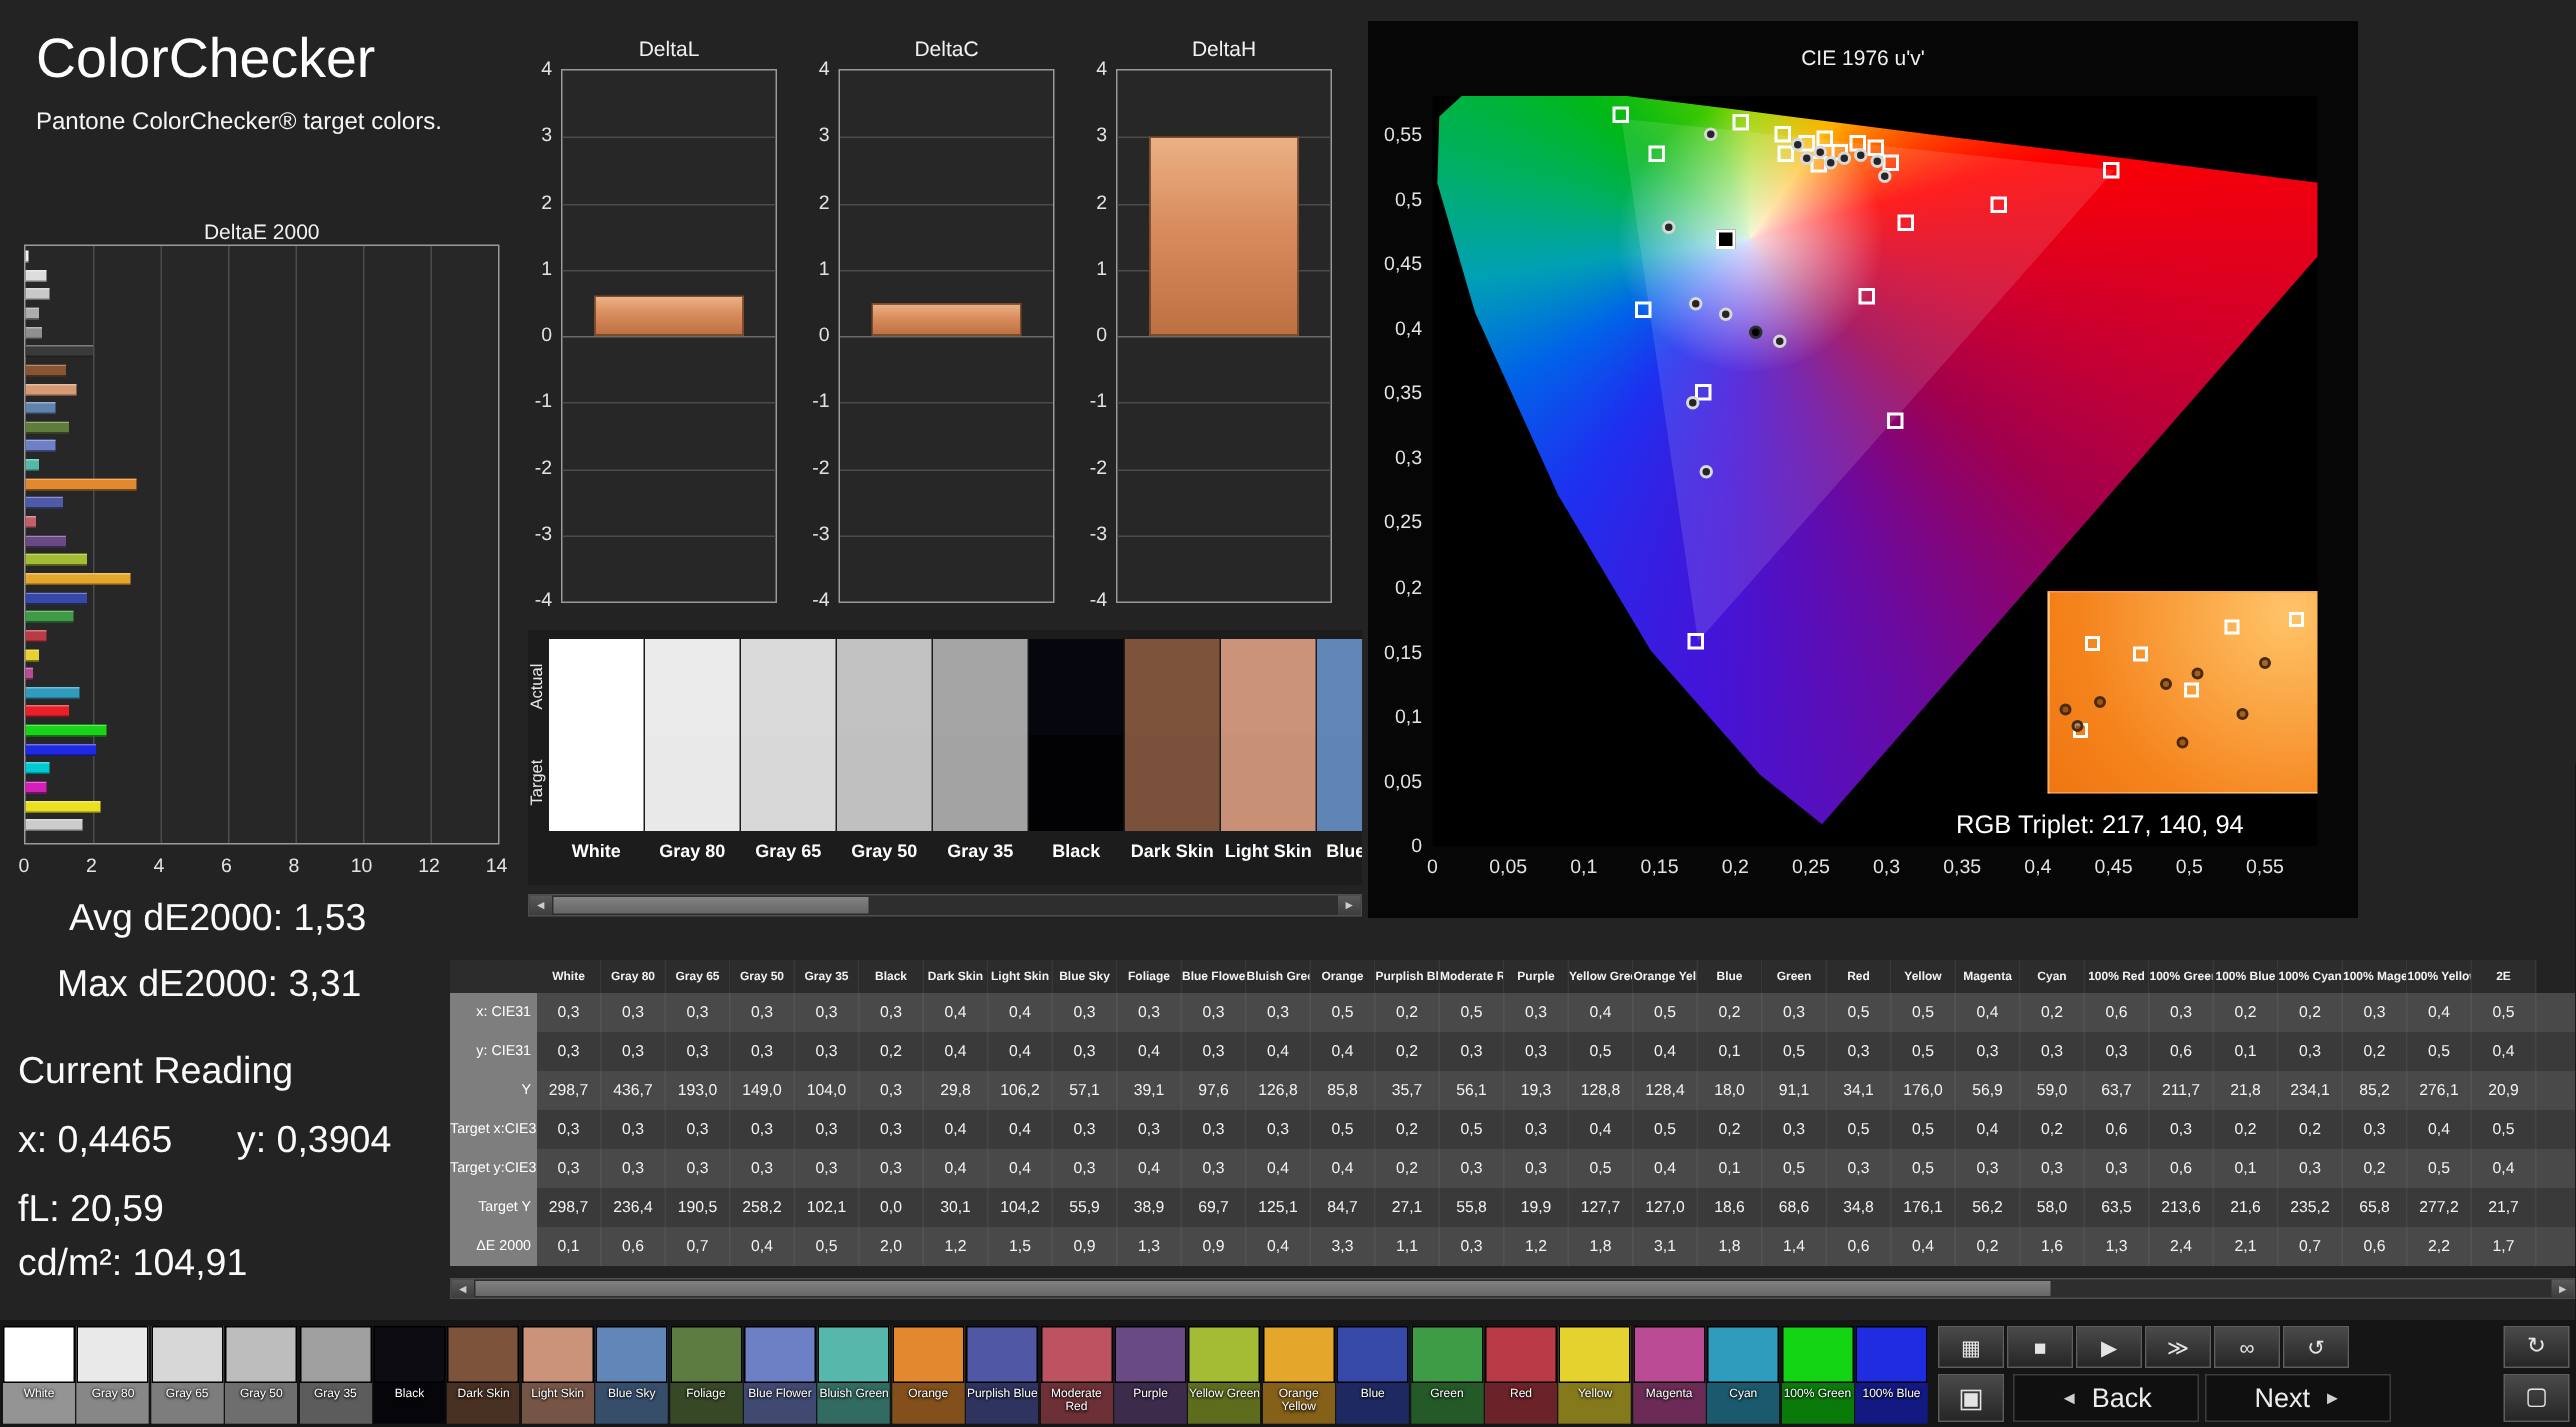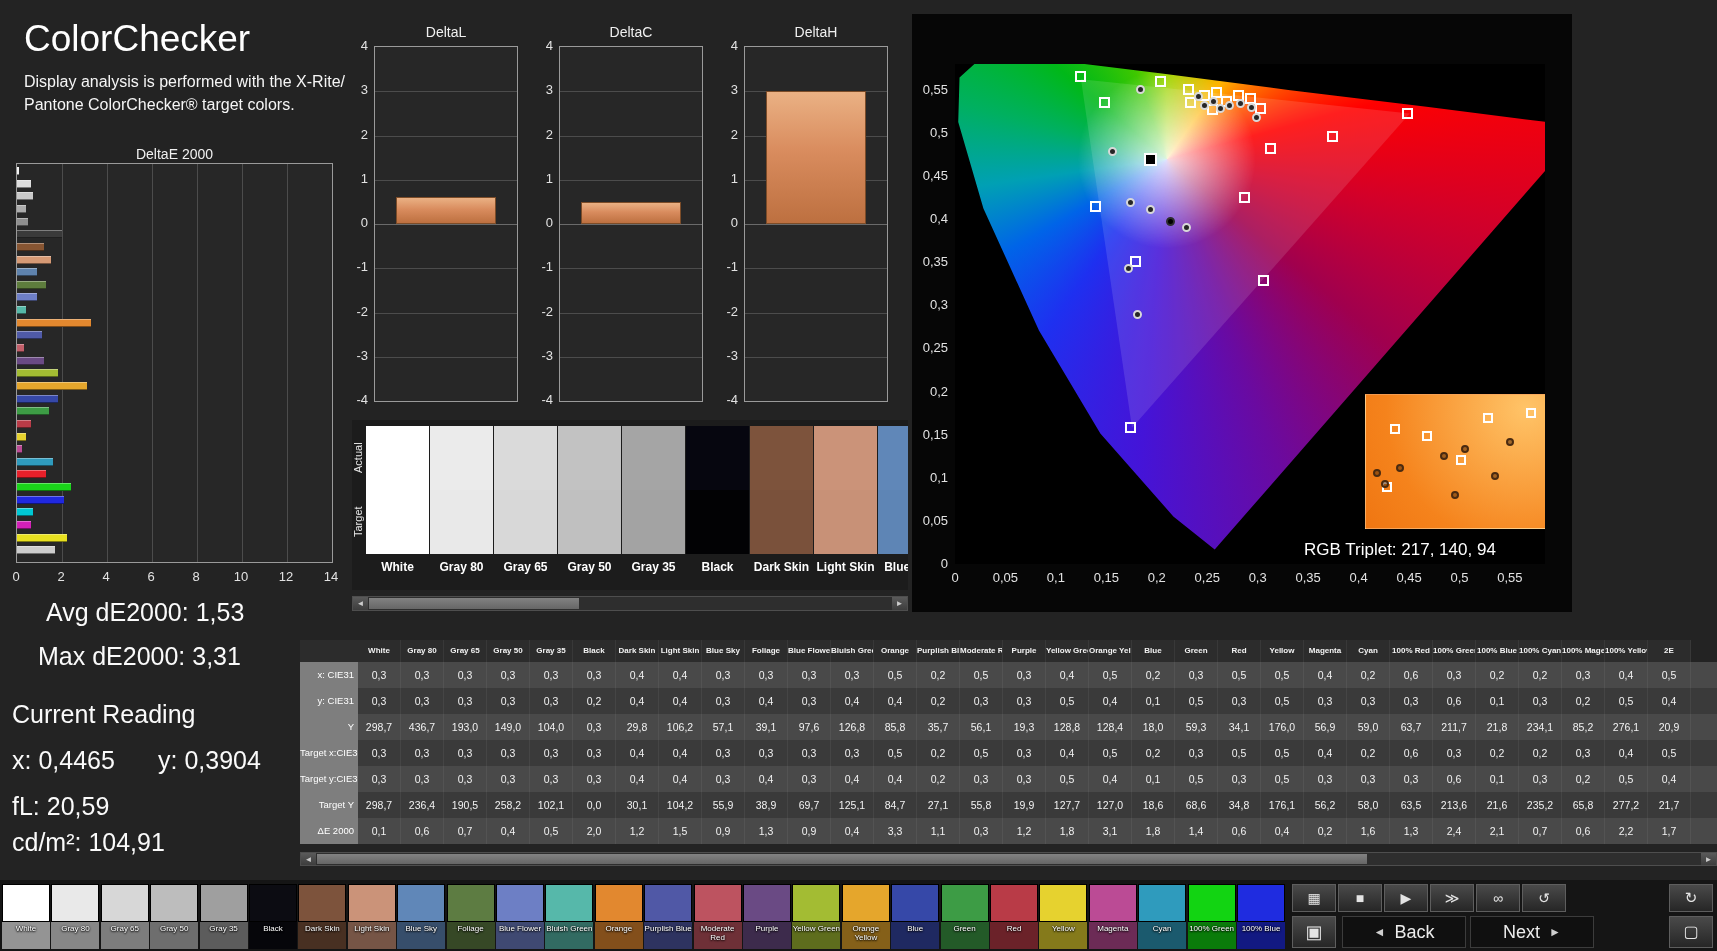--- a/index.html
+++ b/index.html
@@ -73,21 +73,20 @@
           display:flex;align-items:center;justify-content:center;gap:9px;box-sizing:border-box;cursor:pointer;}
   .navglyph{font-size:12px;color:#cfcfcf;}
 </style>
 </head>
 <body>
 
 <div class="screen">
 
   <div class="abs title" style="left:24px;top:18px">ColorChecker</div>
   <div class="abs subtitle" style="left:24px;top:70px;width:330px">
-    <div>Display analysis is performed with the X-Rite/</div>
     <div>Pantone ColorChecker® target colors.</div>
   </div>
 
   <div class="abs chart-title" style="left:16px;top:146px;width:317px">DeltaE 2000</div>
   <div class="abs plot" id="dePlot" style="left:16px;top:163px;width:317px;height:400px">
       <div class="vgrid" style="left: 45px;"></div>
       <div class="vgrid" style="left: 90px;"></div>
       <div class="vgrid" style="left: 135px;"></div>
       <div class="vgrid" style="left: 180px;"></div>
       <div class="vgrid" style="left: 225px;"></div>
@@ -249,20 +248,21 @@
         <div class="sw-label" style="position: absolute; left: 526px; top: 140px; width: 63px; height: 16px;">Blue Sky</div>
       </div>
   </div>
   <div class="abs sbar" id="swScroll" style="left:352px;top:596px;width:556px;height:15px">
       <div class="sarrow" style="left: 0px;">◄</div>
       <div class="sarrow" style="right: 0px;">►</div>
       <div class="sthumb" style="left: 16px; width: 210px;"></div>
     </div>
 
   <div class="abs cie-panel" style="left:912px;top:14px;width:660px;height:598px">
+    <div class="abs chart-title" style="left:0;top:16px;width:660px">CIE 1976 u'v'</div>
     <div class="abs cie-plot" id="ciePlot" style="left:43px;top:50px;width:590px;height:500px">
       <div class="horseshoe" style="left:0;top:-34.5px;width:646px;height:534.5px"></div>
       <div class="gamut-tri" style="left:0;top:-34.5px;width:646px;height:534.5px"></div>
       <div class="inset" id="cieInset" style="left:410px;top:330px;width:190px;height:135px">
           <div class="m-sq" style="left: 23.5px; top: 28.75px;"></div>
           <div class="m-sq" style="left: 116.6px; top: 17.95px;"></div>
           <div class="m-sq" style="left: 160.3px; top: 12.55px;"></div>
           <div class="m-sq" style="left: 15.9px; top: 86.8px;"></div>
           <div class="m-sq" style="left: 90px; top: 59.8px;"></div>
           <div class="m-sq" style="left: 55.8px; top: 35.5px;"></div>
@@ -461,21 +461,21 @@
         <div class="tcell">39,1</div>
         <div class="tcell">97,6</div>
         <div class="tcell">126,8</div>
         <div class="tcell">85,8</div>
         <div class="tcell">35,7</div>
         <div class="tcell">56,1</div>
         <div class="tcell">19,3</div>
         <div class="tcell">128,8</div>
         <div class="tcell">128,4</div>
         <div class="tcell">18,0</div>
-        <div class="tcell">59,3</div>
+        <div class="tcell">91,1</div>
         <div class="tcell">34,1</div>
         <div class="tcell">176,0</div>
         <div class="tcell">56,9</div>
         <div class="tcell">59,0</div>
         <div class="tcell">63,7</div>
         <div class="tcell">211,7</div>
         <div class="tcell">21,8</div>
         <div class="tcell">234,1</div>
         <div class="tcell">85,2</div>
         <div class="tcell">276,1</div>

